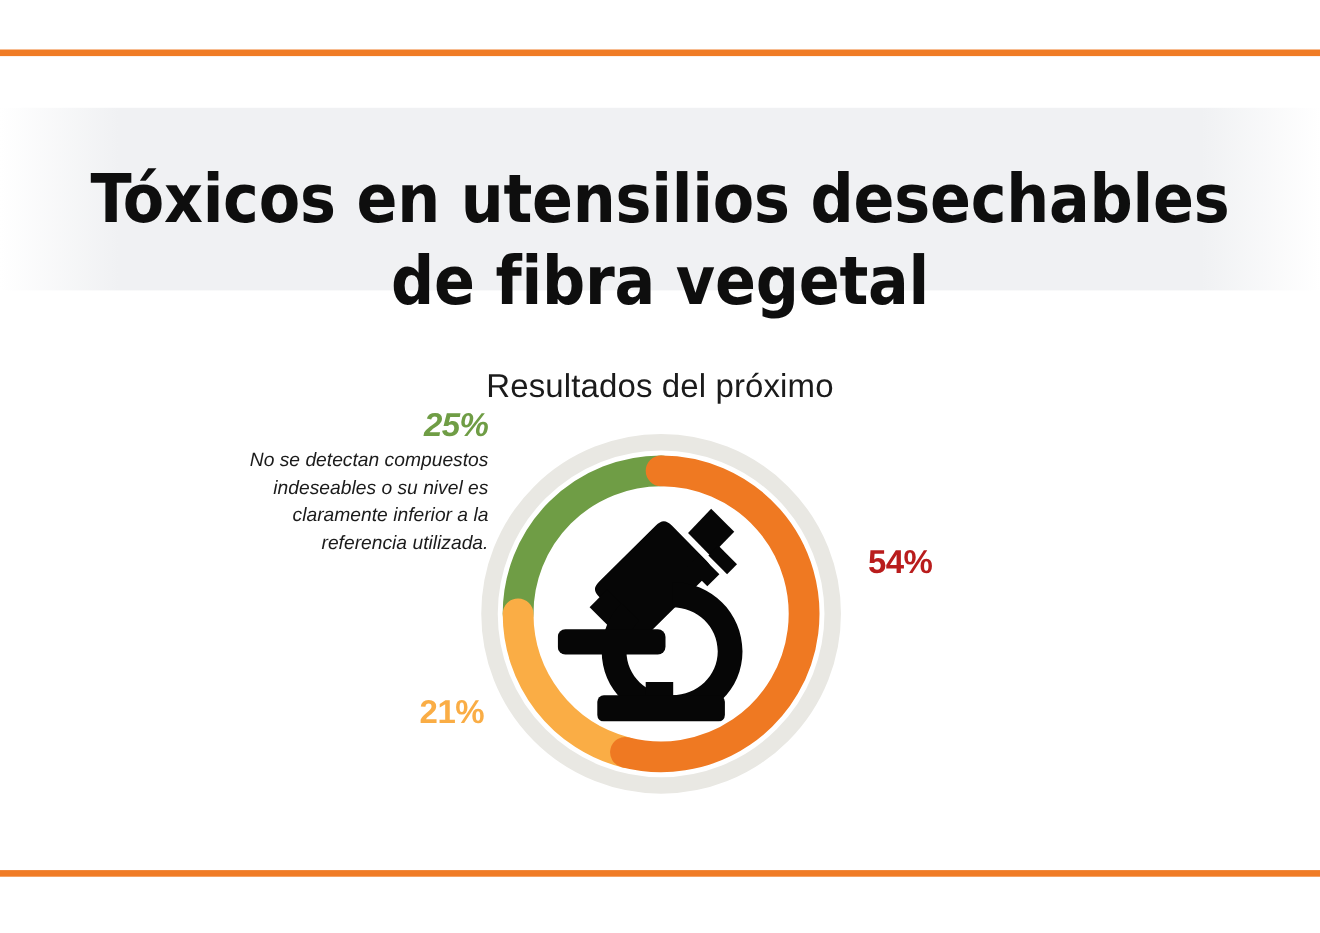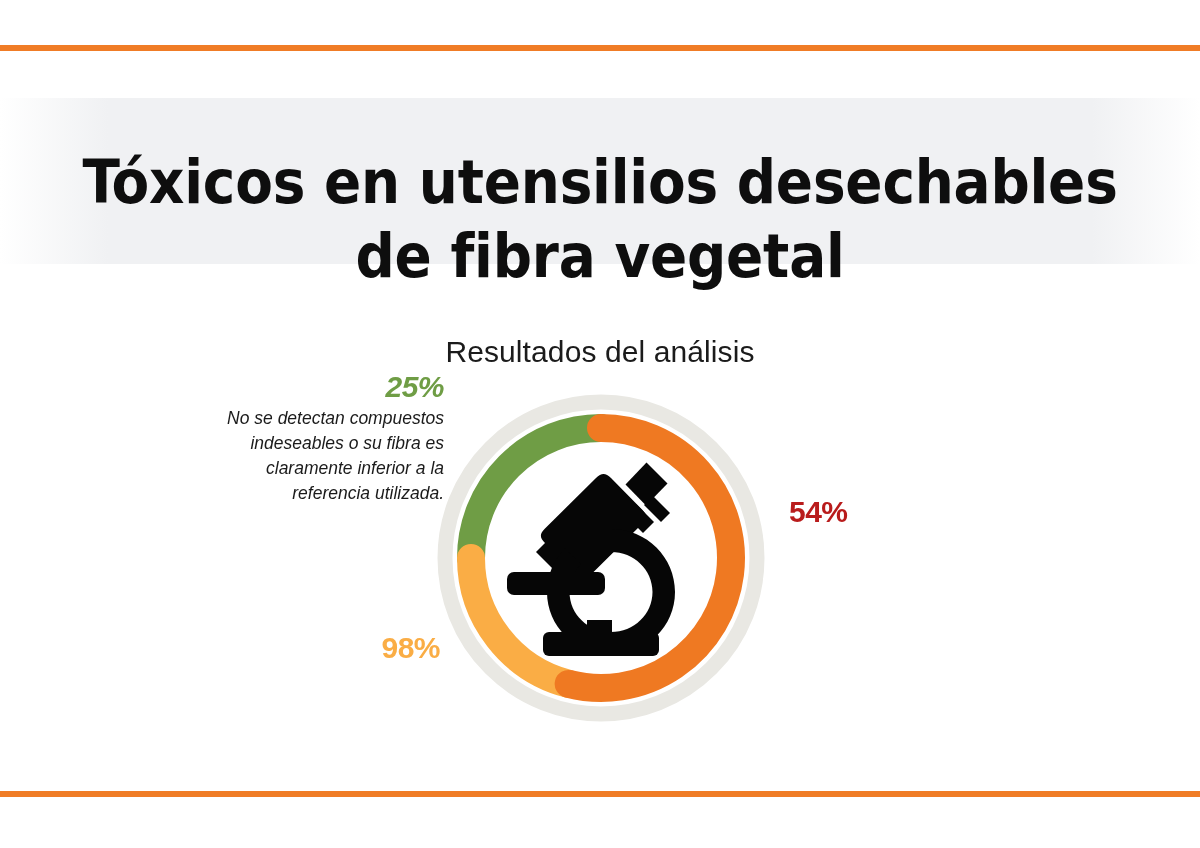--- a/index.html
+++ b/index.html
@@ -164,32 +164,32 @@
 
 <div class="canvas">
 
   <div class="rule rule-top"></div>
 
   <div class="title-band"></div>
 
   <h1 class="title">Tóxicos en utensilios desechables
 de fibra vegetal</h1>
 
-  <h2 class="subtitle">Resultados del análisis</h2>
+  <h2 class="subtitle">Resultados del próximo</h2>
 
   <div class="callout callout-green">
     <div class="pct">25%</div>
     <div class="desc">No se detectan compuestos
-indeseables o su fibra es
+indeseables o su nivel es
 claramente inferior a la
 referencia utilizada.</div>
   </div>
 
   <div class="callout callout-amber">
-    <div class="pct">98%</div>
+    <div class="pct">21%</div>
   </div>
 
   <div class="callout callout-orange">
     <div class="pct">54%</div>
   </div>
 
   <div class="donut-wrap">
     <svg class="donut-svg" viewBox="0 0 328 328">
 
       <circle cx="164" cy="164" r="156" fill="none" stroke="#e9e8e3" stroke-width="15"></circle>

